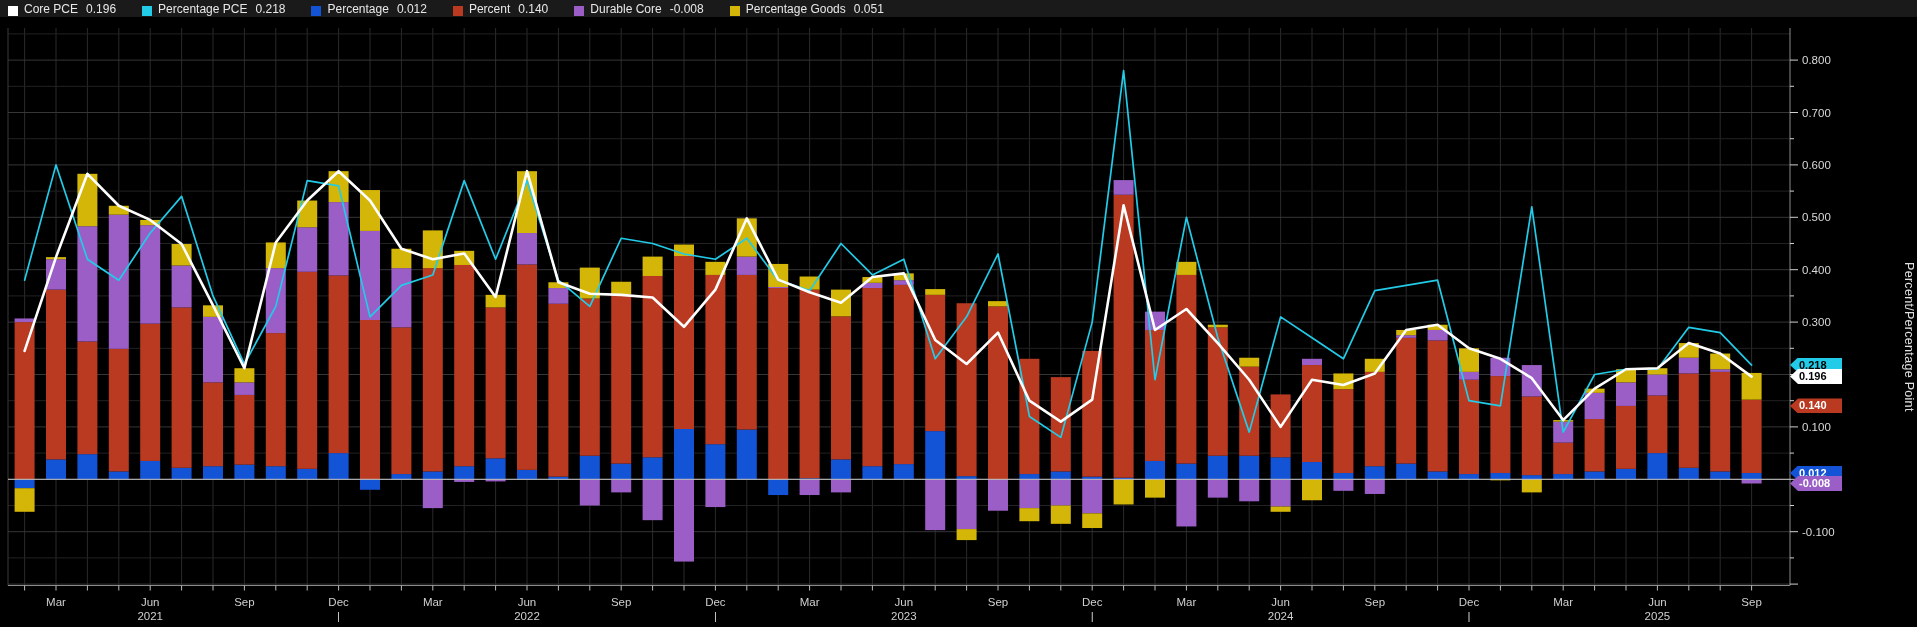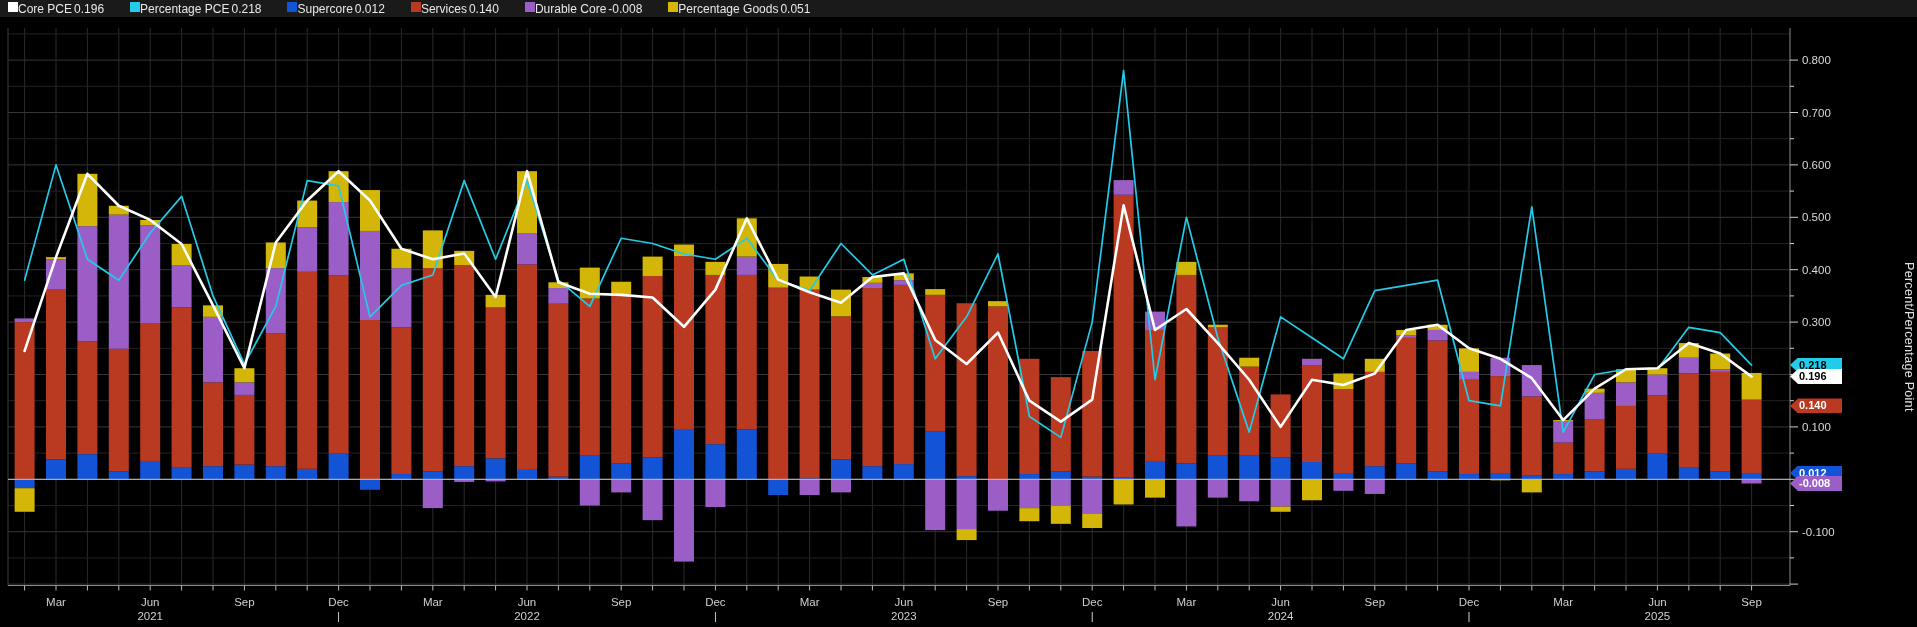--- a/index.html
+++ b/index.html
@@ -1,21 +1,21 @@
 <!DOCTYPE html>
 <html><head>
 <meta charset="utf-8">
 <style>
   html,body{margin:0;padding:0;background:#000;}
   .app{position:relative;width:1917px;height:627px;background:#000;overflow:hidden;
        font-family:"Liberation Sans",sans-serif;}
   
   .legend-bar{position:absolute;left:0;top:0;width:100%;height:17px;background:#1a1a1a;
               display:flex;align-items:center;gap:26px;padding-left:8px;box-sizing:border-box;}
-  .legend-item{display:flex;align-items:flex-start;color:#e8e8e8;font-size:12px;white-space:nowrap;cursor:default;}
+  .legend-item{display:flex;align-items:flex-end;gap:6px;color:#e8e8e8;font-size:12px;white-space:nowrap;cursor:default;}
   .legend-swatch{width:10px;height:10px;display:inline-block;}
   .legend-label{color:#e8e8e8;}
   .legend-value{color:#e8e8e8;margin-left:2px;}
   
   .chart-area{position:absolute;left:0;top:17px;width:1917px;height:610px;}
   svg text{font-family:"Liberation Sans",sans-serif;}
   
   .badge{position:absolute;height:15px;line-height:15px;font-size:11px;font-weight:bold;
          padding-left:9px;padding-right:4px;min-width:39px;text-align:left;
          clip-path:polygon(0 50%,8px 0,100% 0,100% 100%,8px 100%);}
@@ -33,26 +33,26 @@
       <span class="legend-label">Core PCE</span>
       <span class="legend-value">0.196</span>
     </div>
     <div class="legend-item">
       <span class="legend-swatch" style="background: rgb(34, 203, 232);"></span>
       <span class="legend-label">Percentage PCE</span>
       <span class="legend-value">0.218</span>
     </div>
     <div class="legend-item">
       <span class="legend-swatch" style="background: rgb(19, 83, 214);"></span>
-      <span class="legend-label">Supercore</span>
+      <span class="legend-label">Percentage</span>
       <span class="legend-value">0.012</span>
     </div>
     <div class="legend-item">
       <span class="legend-swatch" style="background: rgb(185, 58, 32);"></span>
-      <span class="legend-label">Services</span>
+      <span class="legend-label">Percent</span>
       <span class="legend-value">0.140</span>
     </div>
     <div class="legend-item">
       <span class="legend-swatch" style="background: rgb(154, 94, 198);"></span>
       <span class="legend-label">Durable Core</span>
       <span class="legend-value">-0.008</span>
     </div>
     <div class="legend-item">
       <span class="legend-swatch" style="background: rgb(211, 182, 7);"></span>
       <span class="legend-label">Percentage Goods</span>

